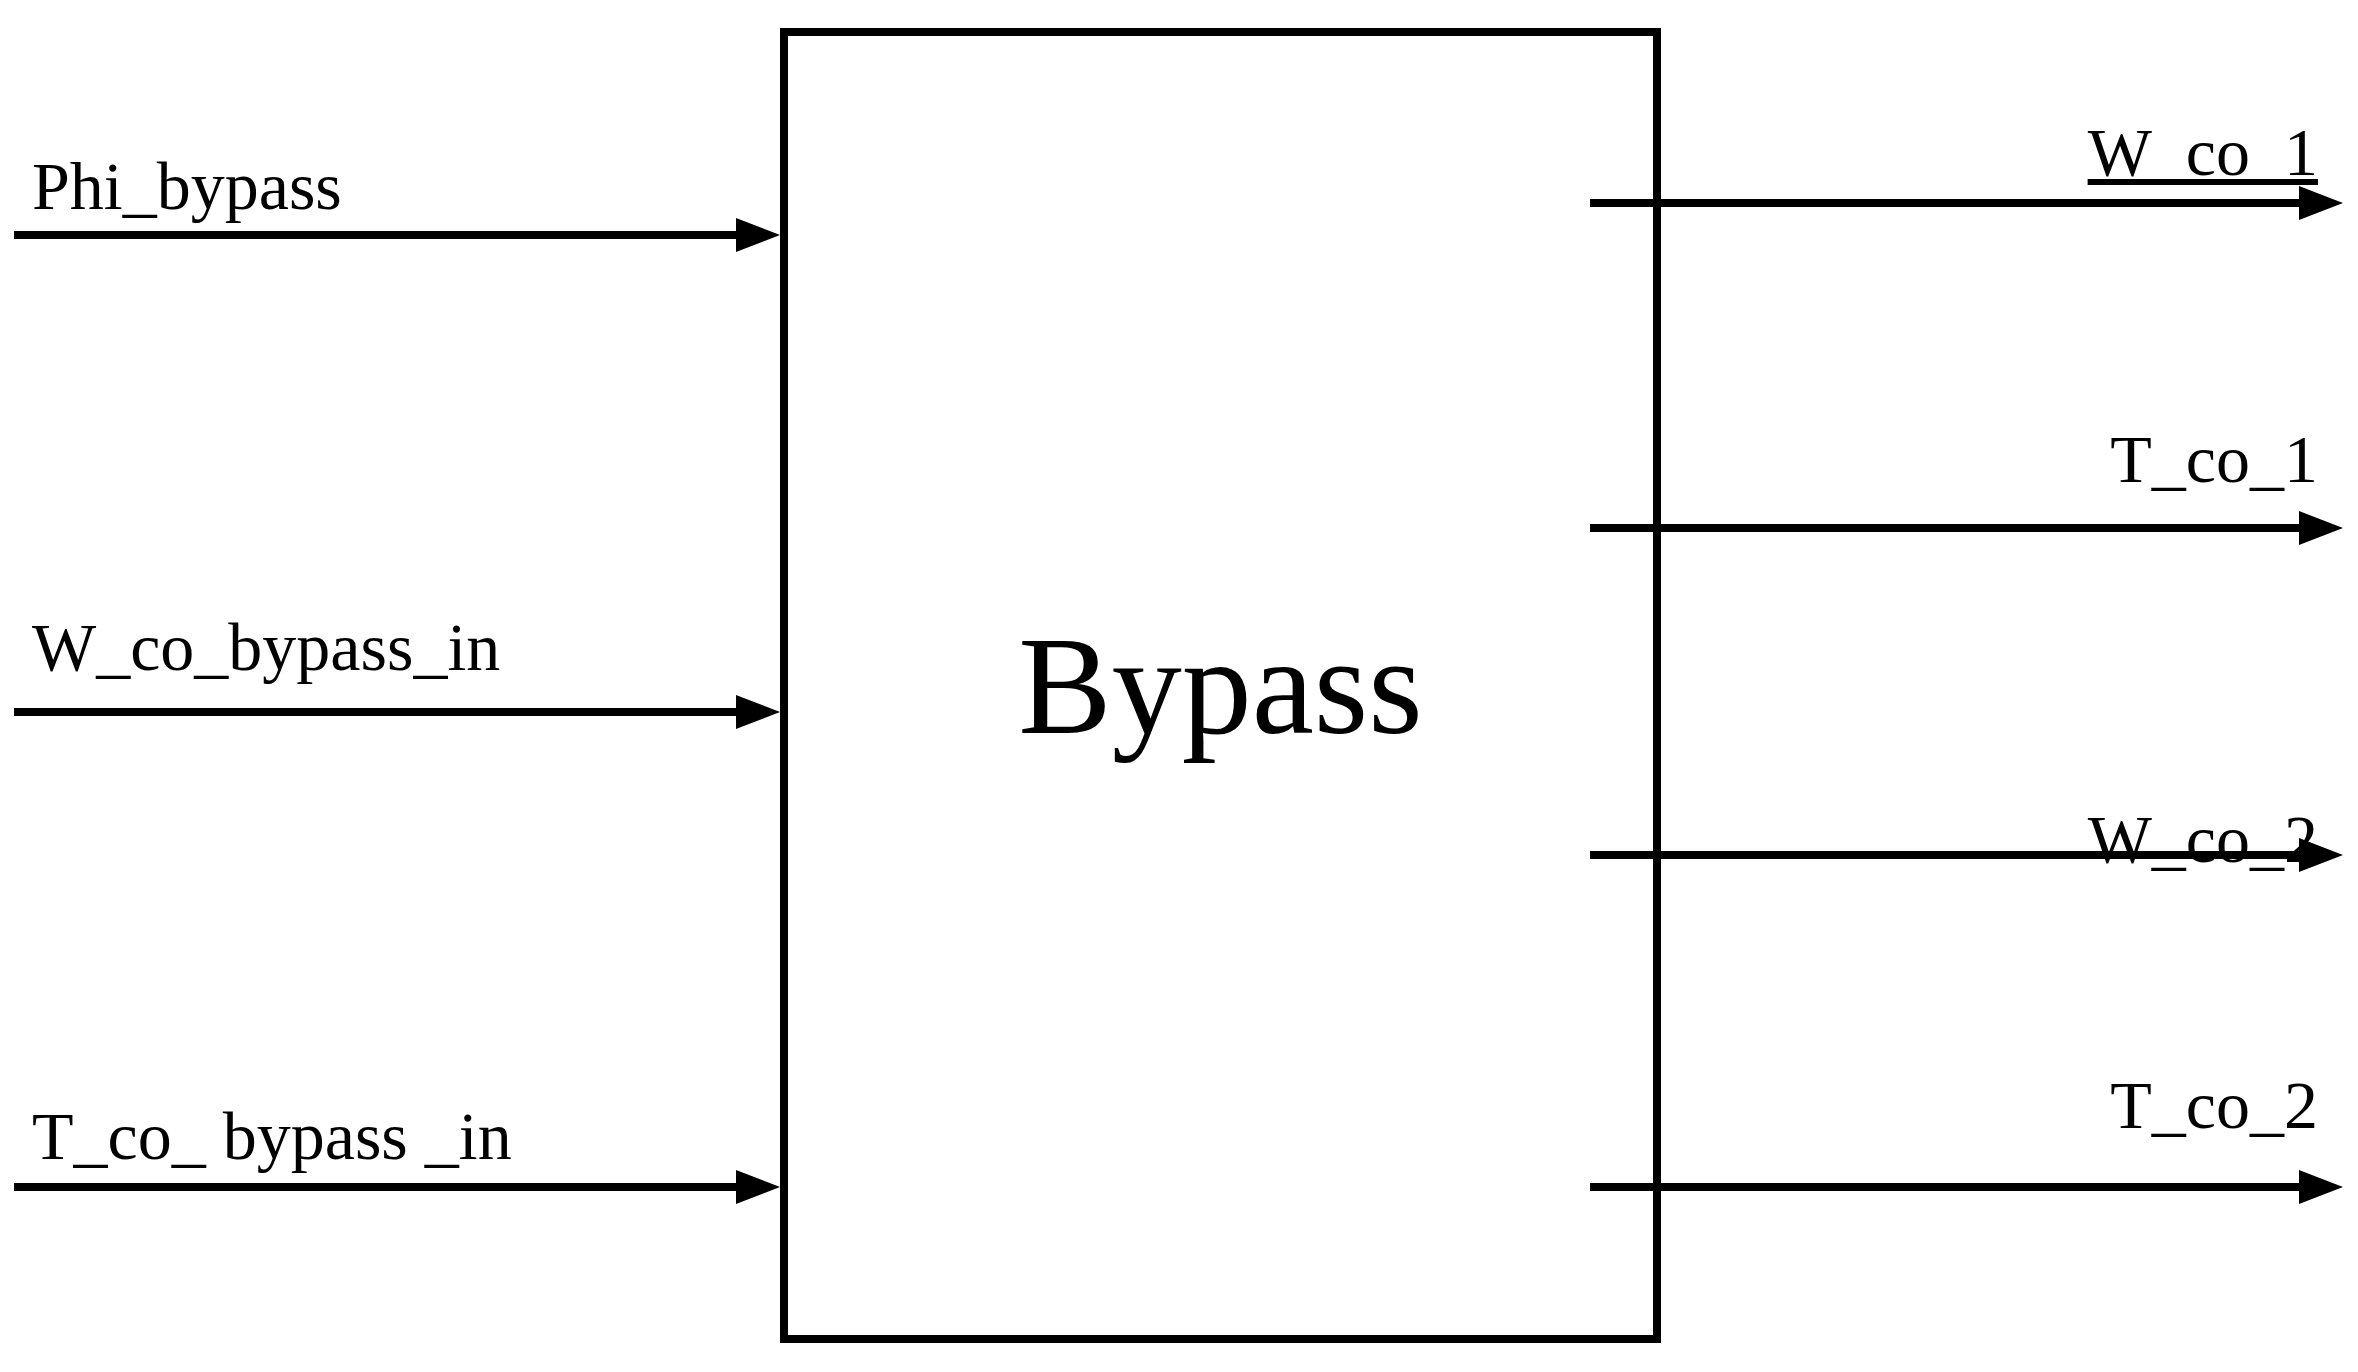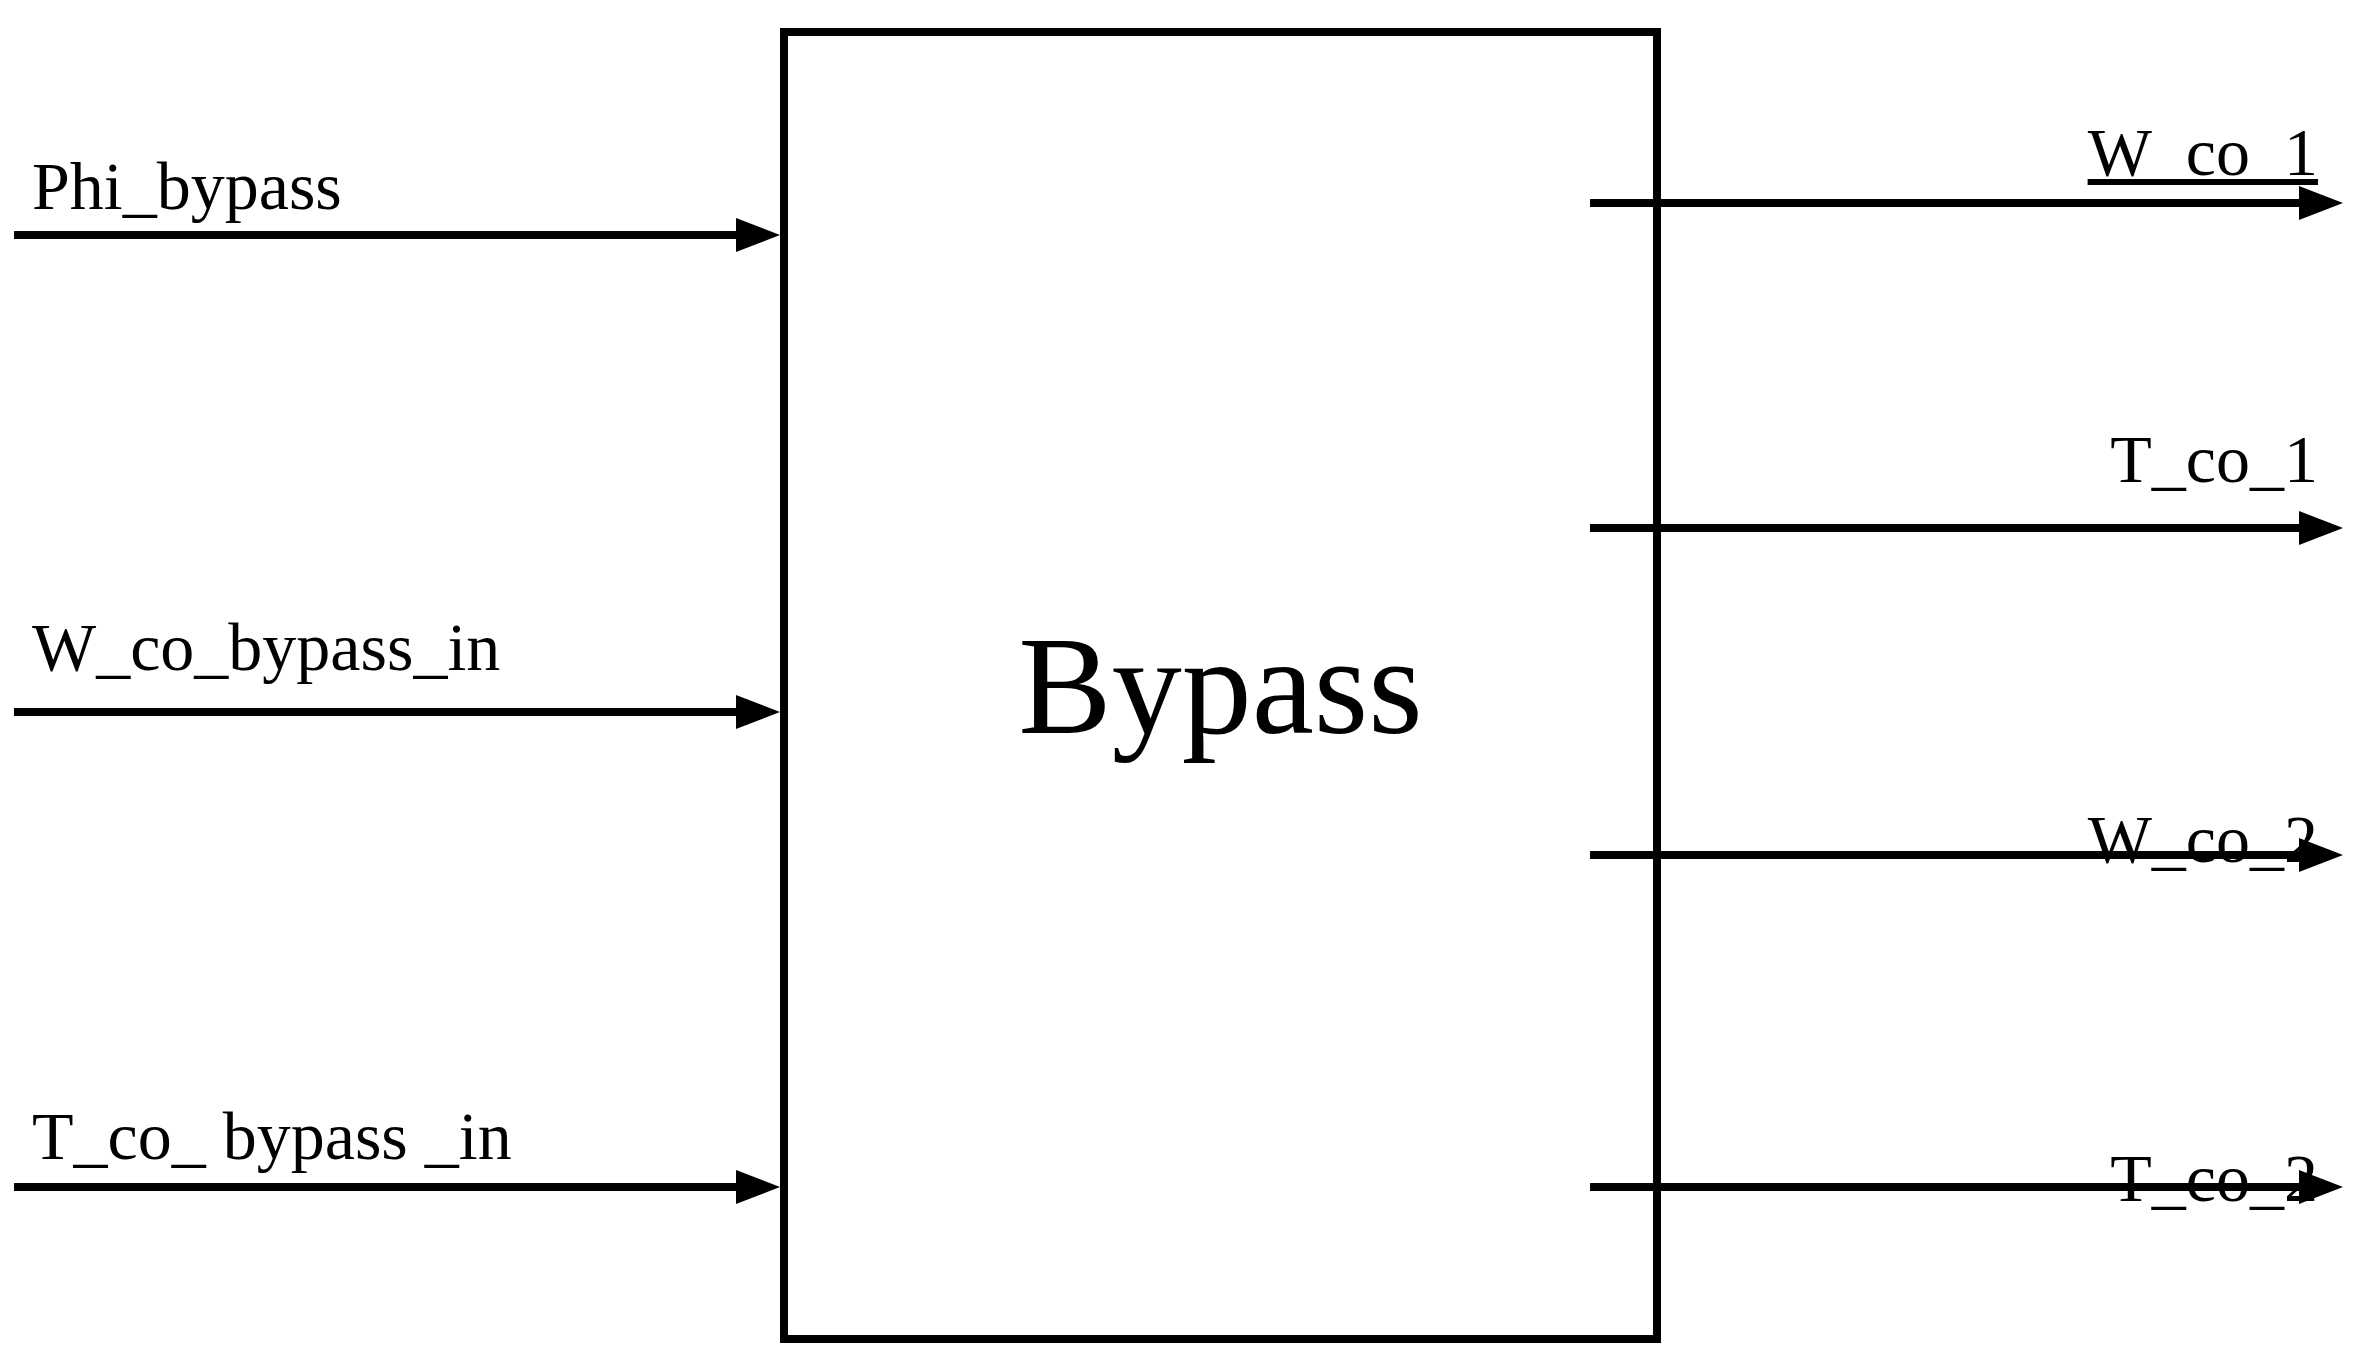--- a/index.html
+++ b/index.html
@@ -90,17 +90,17 @@
   <div class="arrowhead" style="left:2299px; top:186px;"></div>
 
   <div class="port-label right-side" style="top:420px;text-align:center;">T_co_1</div>
   <div class="flow-line" style="left:1590px; top:524px; width:711px;"></div>
   <div class="arrowhead" style="left:2299px; top:511px;"></div>
 
   <div class="port-label right-side" style="top:800px;">W_co_2</div>
   <div class="flow-line" style="left:1590px; top:851px; width:711px;"></div>
   <div class="arrowhead" style="left:2299px; top:838px;"></div>
 
-  <div class="port-label right-side" style="top:1139px;">T_co_2</div>
+  <div class="port-label right-side" style="top:1066px;">T_co_2</div>
   <div class="flow-line" style="left:1590px; top:1183px; width:711px;"></div>
   <div class="arrowhead" style="left:2299px; top:1170px;"></div>
 
 </div>
 
 </body></html>

